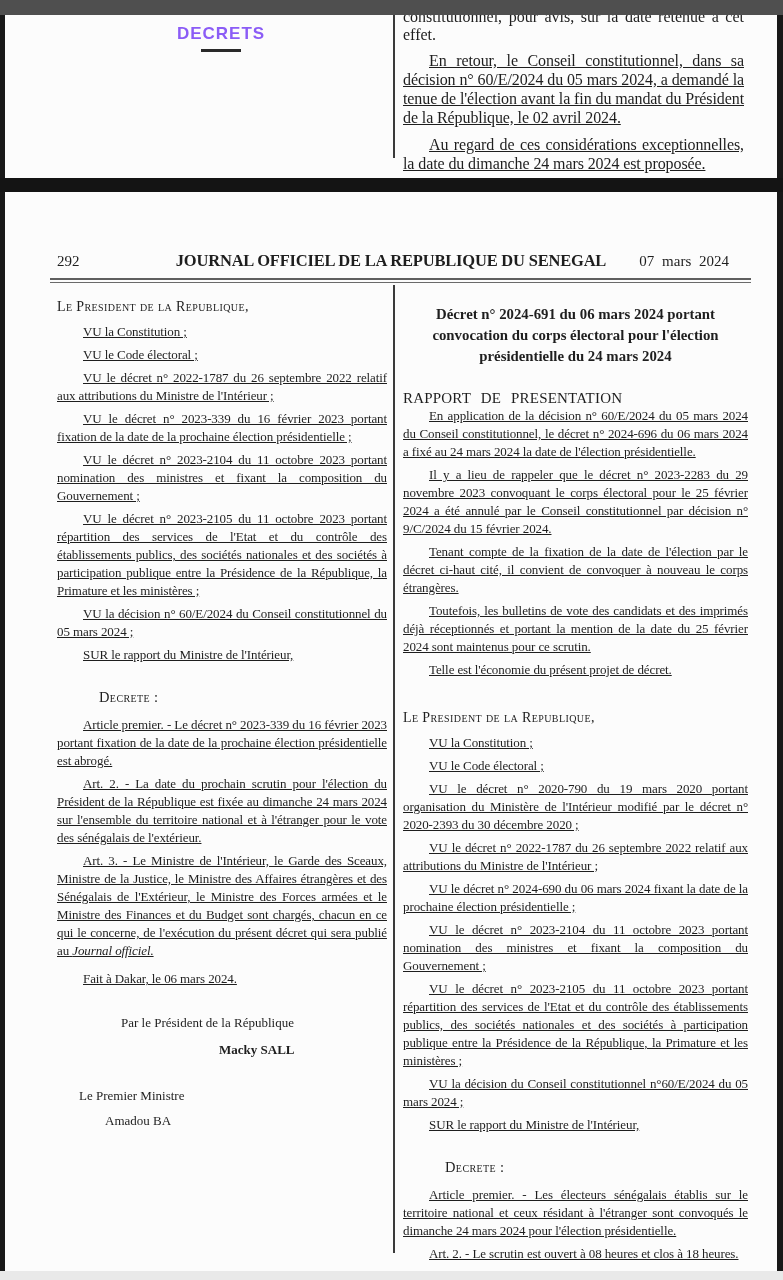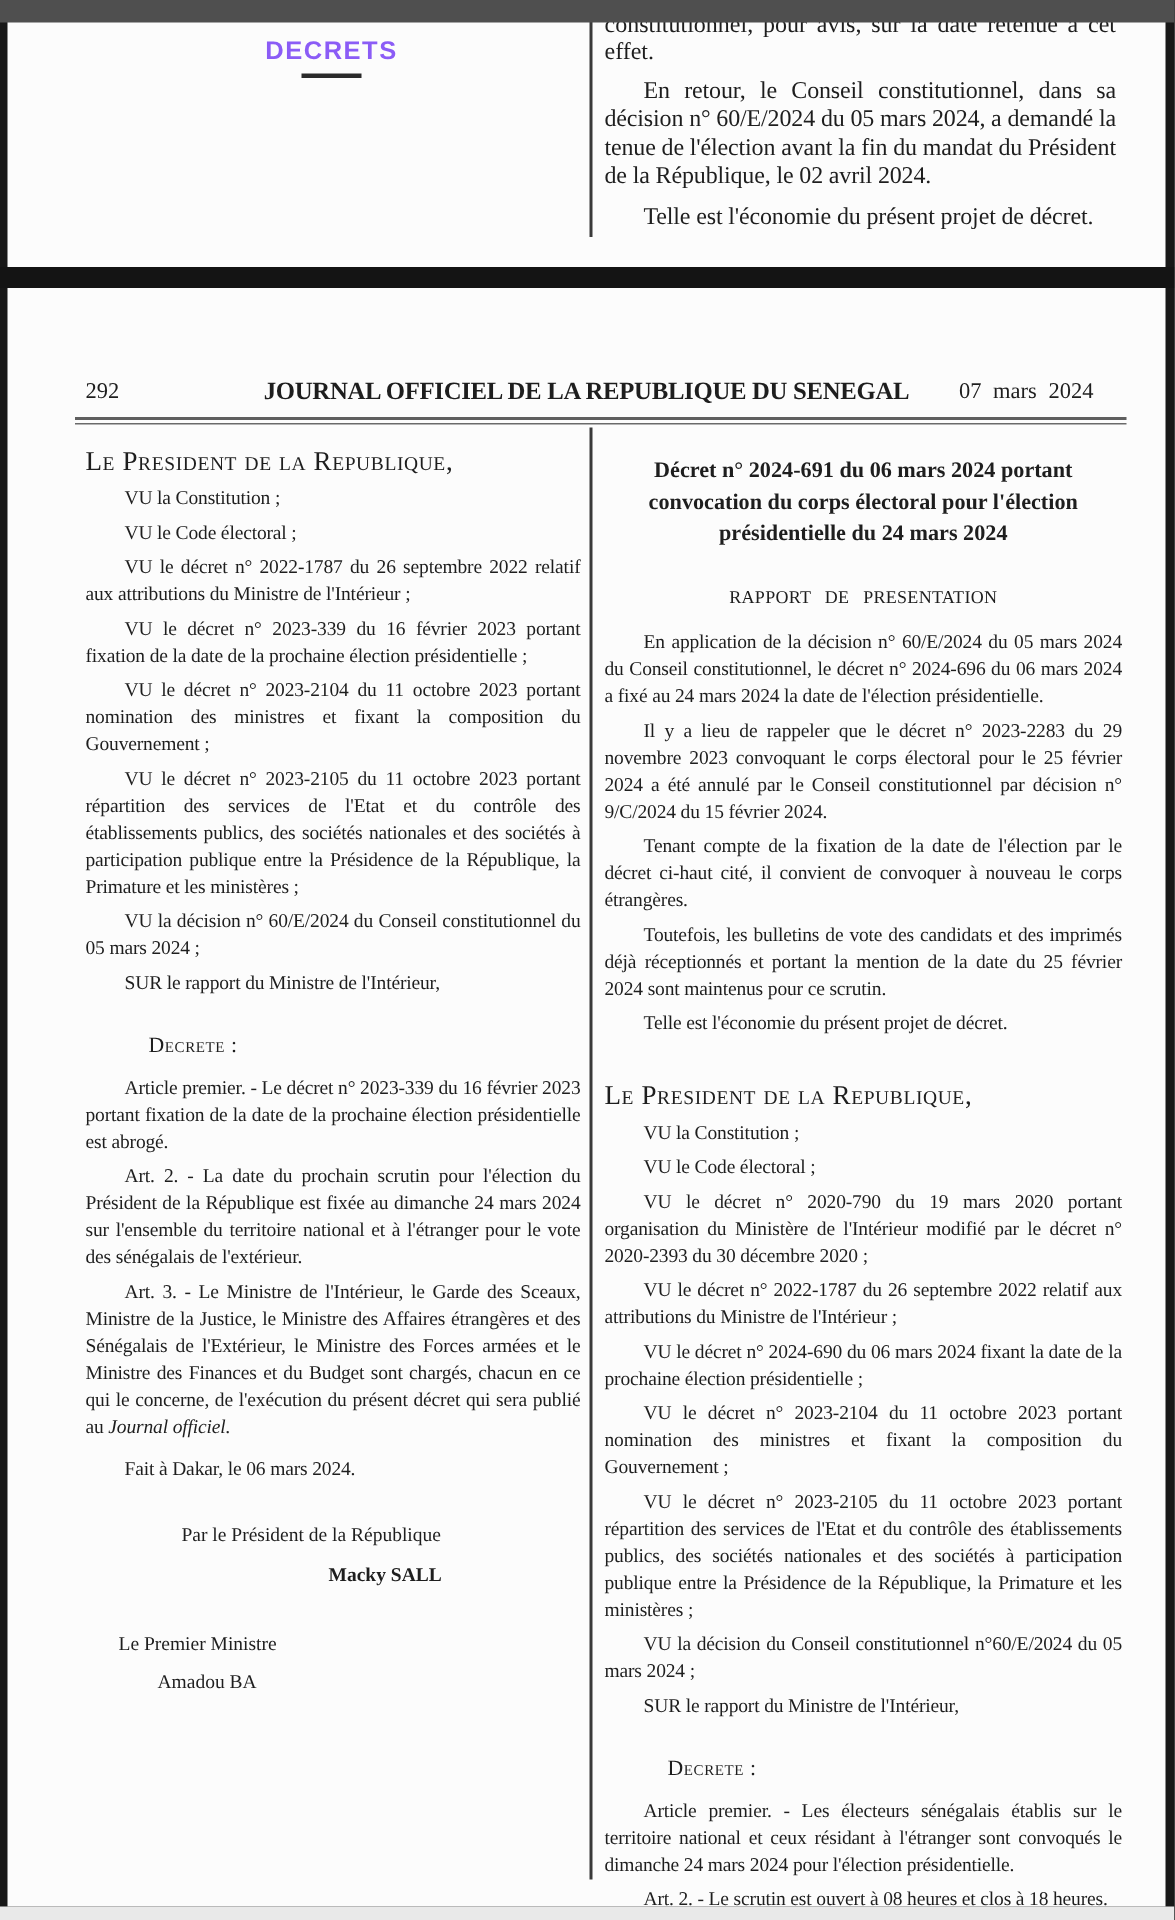--- a/index.html
+++ b/index.html
@@ -31,30 +31,30 @@
   
   .pgnum { position:absolute; left:52px; top:61px; font-size:15px; }
   .jtitle { position:absolute; left:0; top:59px; width:100%; text-align:center; font-weight:bold; font-size:16.5px; letter-spacing:-0.2px; }
   .jdate { position:absolute; right:48px; top:61px; font-size:15px; word-spacing:4px; }
   .hrule { position:absolute; left:45px; right:26px; top:86px; height:5px; border-top:2px solid #5f5f5f; border-bottom:1.5px solid #6a6a6a; }
 
   .col { position:absolute; font-size:13px; line-height:18px; }
   .col-left  { left:52px;  top:106px; width:330px; }
   .col-right { left:398px; top:112px; width:345px; }
 
-  .p { text-align:justify; text-indent:26px; margin-bottom:5px; letter-spacing:-0.1px; }
+  .p { text-align:justify; text-indent:26px; margin-bottom:5px; letter-spacing:-0.1px;text-decoration:underline; }
   .cutline { text-indent:0; text-align:justify; margin-bottom:7px; }
   .tp .p { margin-bottom:8px; line-height:19px; }
 
-  .opening { font-variant:small-caps; font-size:18px; letter-spacing:0.4px; margin-bottom:7px; }
+  .opening { font-variant:small-caps; font-size:14px; letter-spacing:0.4px; margin-bottom:7px; }
   .decrete { font-variant:small-caps; font-size:14.5px; letter-spacing:0.4px; margin:24px 0 10px 42px; }
   .mt-block { margin-top:30px; }
 
   .decree-title { font-weight:bold; text-align:center; font-size:14.8px; line-height:21px; margin:0 4px 22px; }
-  .report-heading { text-align:center; font-size:12px; word-spacing:6px; letter-spacing:0.2px; margin-bottom:12px; }
+  .report-heading { text-align:left; font-size:15px; word-spacing:6px; letter-spacing:0.2px; }
 
   .it { font-style:italic; }
 
   .sig-par { margin:26px 0 0 64px; }
   .sig-name { margin:9px 0 0 162px;font-weight:bold; }
   .pm-title { margin:28px 0 0 22px; }
   .pm-name { margin:7px 0 0 48px; }
   .fait { margin-top:10px; }
 </style>
 </head>
@@ -64,20 +64,21 @@
 
   <div class="page page-top">
     <div class="decrets-wrap">
       <div class="decrets-title">DECRETS</div>
       <div class="decrets-rule"></div>
     </div>
     <div class="vdivider vdiv-top"></div>
     <div class="topright-col tp">
       <p class="cutline">constitutionnel, pour avis, sur la date retenue à cet effet.</p>
       <p class="p">En retour, le Conseil constitutionnel, dans sa décision n° 60/E/2024 du 05 mars 2024, a demandé la tenue de l'élection avant la fin du mandat du Président de la République, le 02 avril 2024.</p>
+      <p class="p">Au regard de ces considérations exceptionnelles, la date du dimanche 24 mars 2024 est proposée.</p>
       <p class="p">Telle est l'économie du présent projet de décret.</p>
     </div>
   </div>
 
   <div class="page page-main">
     <div class="pgnum">292</div>
     <div class="jtitle">JOURNAL OFFICIEL DE LA REPUBLIQUE DU SENEGAL</div>
     <div class="jdate">07 mars 2024</div>
     <div class="hrule"></div>
     <div class="vdivider vdiv-main"></div>

